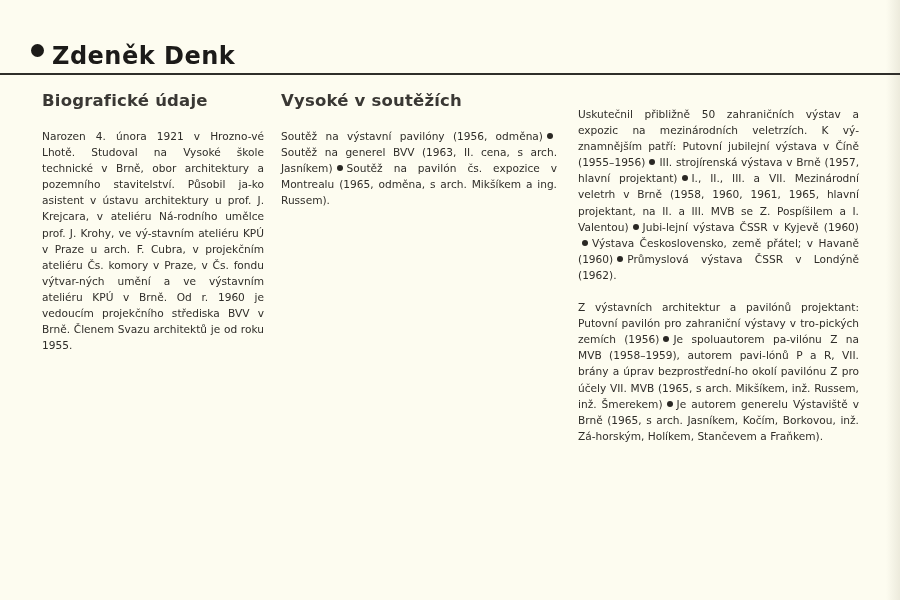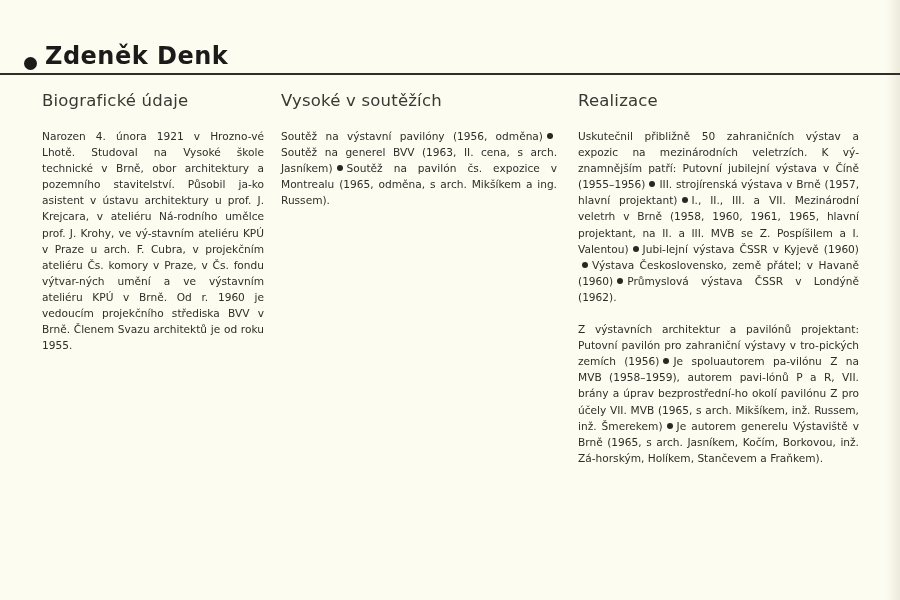--- a/index.html
+++ b/index.html
@@ -18,24 +18,24 @@
     .page-edge {
       position: absolute;
       right: 0;
       top: 0;
       width: 14px;
       height: 600px;
       background: linear-gradient(to right, rgba(0,0,0,0), rgba(160,155,130,0.18));
     }
     .title-row {
       position: absolute;
-      left: 24px;
+      left: 31px;
       top: 42px;
       display: flex;
-      align-items: flex-end;
+      align-items: flex-start;
     }
     .title-bullet {
       width: 13px;
       height: 13px;
       border-radius: 50%;
       background: #1c1b19;
       margin-right: 8px;
       margin-top: 2px;
     }
     .title-text {
@@ -57,21 +57,21 @@
     .column {
       position: absolute;
       top: 90px;
     }
     .col-bio { left: 42px; width: 222px; }
     .col-competitions { left: 281px; width: 276px; }
     .col-realizations { left: 578px; width: 281px; }
 
     .section-heading {
       font-family: "DejaVu Sans", sans-serif;
-      font-weight: normal;
+      font-weight: bold;
       font-size: 16.5px;
       color: #3a3834;
       margin: 0 0 12px 0;
       line-height: 22px;
       letter-spacing: 0.2px;
     }
     .paragraph {
       font-family: "DejaVu Sans", sans-serif;
       font-size: 10.6px;
       line-height: 16.1px;
@@ -108,21 +108,20 @@
 </div>
 
 <div class="column col-competitions">
   <h2 class="section-heading">Vysoké v soutěžích</h2>
   <p class="paragraph">
     <span class="seg">Soutěž na výstavní pavilóny (1956, odměna)</span><span class="sep"></span><span class="seg">Soutěž na generel BVV (1963, II. cena, s arch. Jasníkem)</span><span class="sep"></span><span class="seg">Soutěž na pavilón čs. expozice v Montrealu (1965, odměna, s arch. Mikšíkem a ing. Russem).</span>
   </p>
 </div>
 
 <div class="column col-realizations">
-  <h2 class="section-heading">Realizace</h2>
   <p class="paragraph">
     <span class="seg">Uskutečnil přibližně 50 zahraničních výstav a expozic na mezinárodních veletrzích. K vý-znamnějším patří:</span>
     <span class="seg">Putovní jubilejní výstava v Číně (1955–1956)</span><span class="sep"></span><span class="seg">III. strojírenská výstava v Brně (1957, hlavní projektant)</span><span class="sep"></span><span class="seg">I., II., III. a VII. Mezinárodní veletrh v Brně (1958, 1960, 1961, 1965, hlavní projektant, na II. a III. MVB se Z. Pospíšilem a I. Valentou)</span><span class="sep"></span><span class="seg">Jubi-lejní výstava ČSSR v Kyjevě (1960)</span><span class="sep"></span><span class="seg">Výstava Československo, země přátel; v Havaně (1960)</span><span class="sep"></span><span class="seg">Průmyslová výstava ČSSR v Londýně (1962).</span>
   </p>
   <p class="paragraph">
     <span class="seg">Z výstavních architektur a pavilónů projektant:</span>
     <span class="seg">Putovní pavilón pro zahraniční výstavy v tro-pických zemích (1956)</span><span class="sep"></span><span class="seg">Je spoluautorem pa-vilónu Z na MVB (1958–1959), autorem pavi-lónů P a R, VII. brány a úprav bezprostřední-ho okolí pavilónu Z pro účely VII. MVB (1965, s arch. Mikšíkem, inž. Russem, inž. Šmerekem)</span><span class="sep"></span><span class="seg">Je autorem generelu Výstaviště v Brně (1965, s arch. Jasníkem, Kočím, Borkovou, inž. Zá-horským, Holíkem, Stančevem a Fraňkem).</span>
   </p>
 </div>
 

